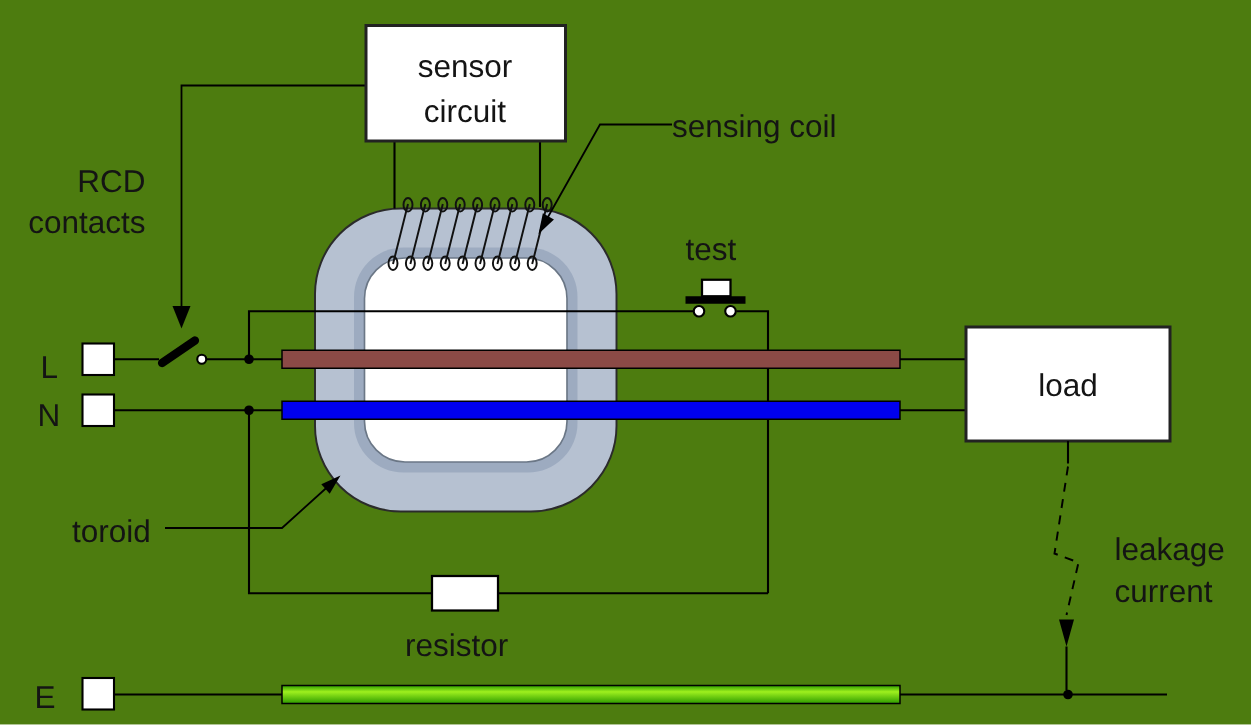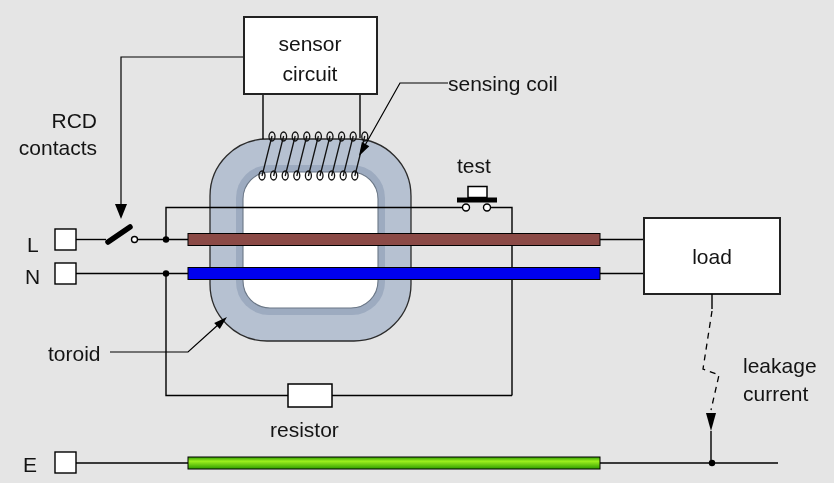--- a/index.html
+++ b/index.html
@@ -1,19 +1,19 @@
 <!DOCTYPE html>
 <html><head>
 <meta charset="utf-8">
 <style>
   html,body{margin:0;padding:0;background:#ffffff;}
   .canvas{
     position:relative;
     width:834px;height:483px;
-    background:#e5e5e5;
+    background:#4d7c0f;
     font-family:"Liberation Sans",sans-serif;
     overflow:hidden;
   }
   svg{display:block;}
   svg text{
     font-family:"Liberation Sans",sans-serif;
     fill:#141414;
     font-size:21px;
   }
   .wire{stroke:#000;stroke-width:1.4;fill:none;}

